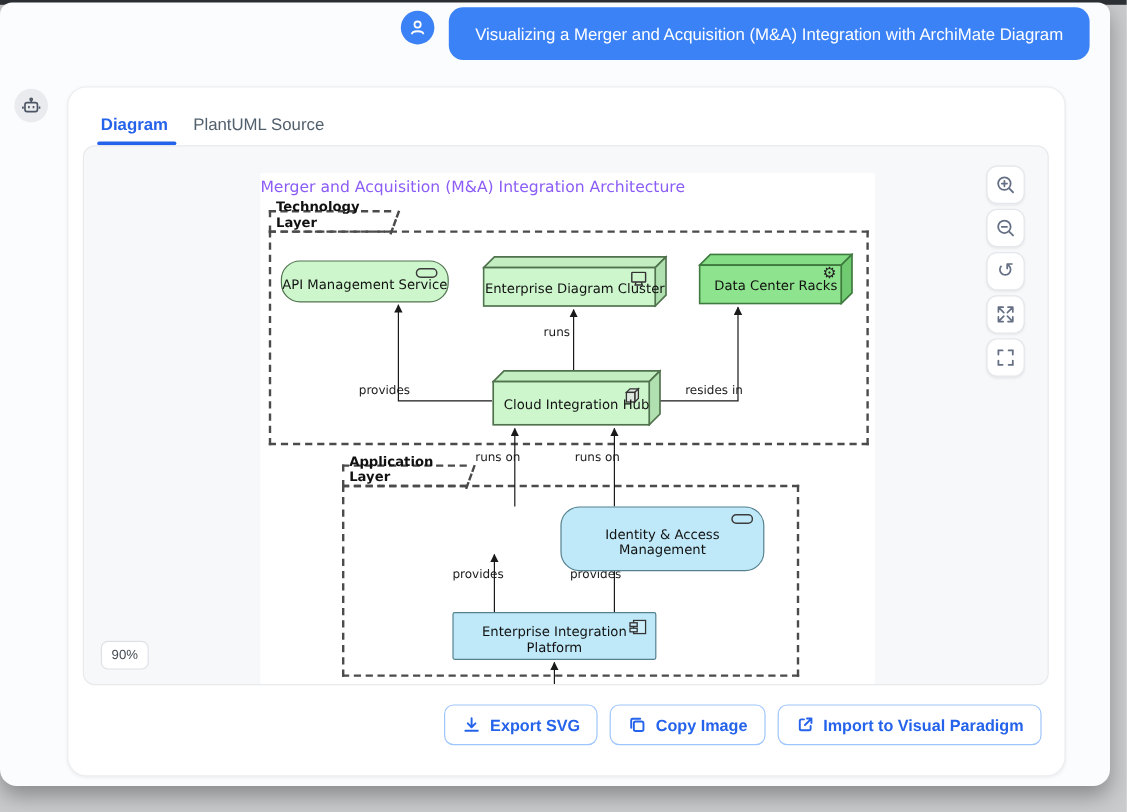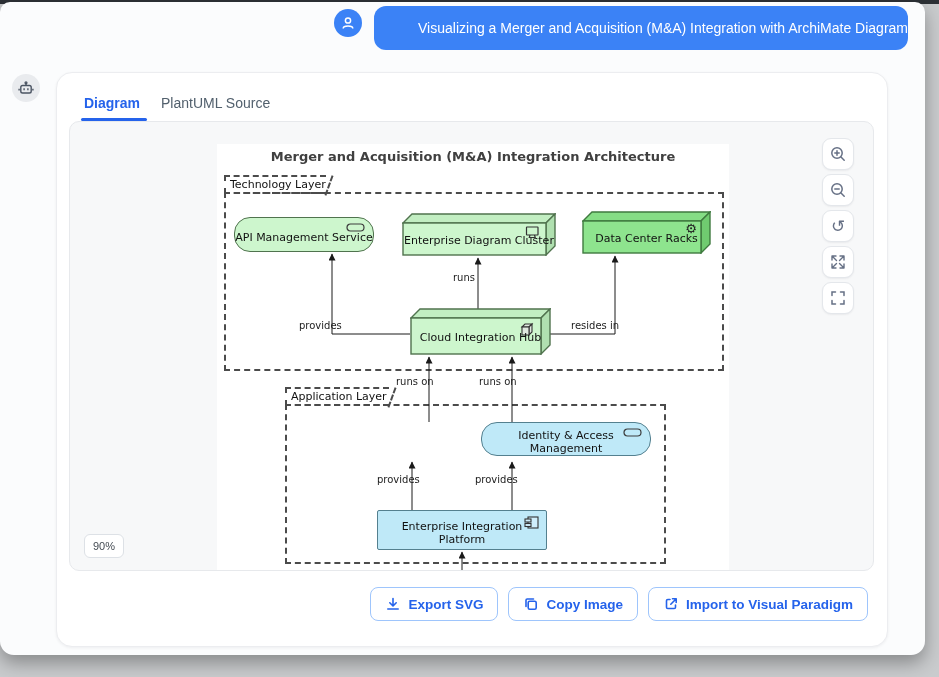--- a/index.html
+++ b/index.html
@@ -7,42 +7,42 @@
        font-family:"Liberation Sans",sans-serif}
   .top-dark{position:absolute;left:0;top:0;width:100%;height:4px;background:#2d3136}
   .window{position:absolute;left:0;top:2px;width:925px;height:653px;background:#fbfcfd;
           border-radius:10px 10px 14px 14px;box-shadow:0 8px 18px rgba(0,0,0,.32);z-index:1}
   .layer{position:absolute;z-index:2}
 
   
   .avatar{left:334px;top:9px;width:28px;height:28px;border-radius:50%;background:#3b82f6;
           display:flex;align-items:center;justify-content:center}
   .bubble{left:374px;top:6px;width:534px;height:44px;background:#3b82f6;border-radius:12px;
-          color:#fff;font-size:14px;display:flex;align-items:center;justify-content:flex-end}
+          color:#fff;font-size:14px;display:flex;align-items:center;justify-content:center}
   .bot{left:12px;top:74px;width:28px;height:28px;border-radius:50%;background:#e9ebee;
        display:flex;align-items:center;justify-content:center}
 
   
   .card{left:56px;top:72px;width:830px;height:573px;background:#fff;border:1px solid #ecedf0;
         border-radius:16px;box-shadow:0 1px 3px rgba(16,24,40,.06)}
   .tab{position:absolute;top:22px;font-size:14px;cursor:pointer}
   .tab-diagram{left:27px;color:#2563eb;font-weight:700}
   .tab-src{left:104px;color:#52606d;font-weight:500}
   .tab-underline{position:absolute;left:24px;top:45px;width:66px;height:3px;background:#2563eb;border-radius:2px}
 
   .viewport{position:absolute;left:12px;top:48px;width:803px;height:448px;background:#f7f8f9;
             border:1px solid #e7e9ec;border-radius:10px;overflow:hidden}
   .canvas{position:absolute;left:147px;top:22px;width:512px;height:426px;background:#fff;
           overflow:hidden;font-family:"DejaVu Sans",sans-serif}
-  .dg-title{position:absolute;left:0;top:5px;width:100%;text-align:center;font-size:13px;
-            font-weight:bold;color:#404040}
+  .dg-title{position:absolute;left:0;top:5px;width:100%;text-align:left;font-size:13px;
+            font-weight:normal;color:#8b5cf6}
   .group{position:absolute;border:2px dashed #4b4b4b}
   .gtab{position:absolute;height:19px;border:2px dashed #4b4b4b;border-right:none;
-        box-sizing:border-box;display:flex;align-items:center;padding-left:4px;
-        font-size:11px;font-weight:normal;color:#111}
+        box-sizing:border-box;display:flex;align-items:flex-end;padding-left:4px;
+        font-size:11px;font-weight:bold;color:#111}
   .gtab::after{content:"";position:absolute;right:-4px;top:-2px;height:21px;
                border-right:2px dashed #4b4b4b;transform:rotate(20deg)}
 
   .node{position:absolute;box-sizing:border-box;display:flex;align-items:center;justify-content:center;
         text-align:center;font-size:11px;color:#111}
   .service-g{background:#cdf6cd;border:1.5px solid #50734e;border-radius:16px}
   .service-b{background:#bfe9f8;border:1.5px solid #54808f;border-radius:16px}
   .comp-b{background:#bfe9f8;border:1.5px solid #54808f;border-radius:2px}
   .nlabel{padding-top:5px}
   .icon-tr{position:absolute;right:7px;top:5px}
@@ -181,21 +181,21 @@
         </svg>
         <svg class="icon3d" style="right:16px;top:14px" width="16" height="15" viewBox="0 0 16 15" fill="#dfe8df" stroke="#333" stroke-width="1.1">
           <polygon points="3,5 6,2 13,2 10,5"></polygon>
           <polygon points="10,5 13,2 13,10 10,13"></polygon>
           <rect x="3" y="5" width="7" height="8"></rect>
         </svg>
         <div class="n3label" style="height:36px">Cloud Integration Hub</div>
       </div>
 
 
-      <div class="node service-b" style="left:264px;top:278px;width:170px;height:34px">
+      <div class="node service-b" style="left:250px;top:278px;width:170px;height:54px">
         <svg class="icon-tr" width="20" height="10" viewBox="0 0 20 10">
           <rect x="1" y="1" width="17" height="7" rx="3.5" fill="none" stroke="#3c3c3c" stroke-width="1.2"></rect>
         </svg>
         <span class="nlabel">Identity &amp; Access Management</span>
       </div>
 
       <div class="node comp-b" style="left:160px;top:366px;width:170px;height:40px">
         <svg class="icon-tr" width="15" height="13" viewBox="0 0 15 13">
           <g fill="#cfeefb" stroke="#333" stroke-width="1.1">
             <rect x="4" y="1" width="10" height="11"></rect>

